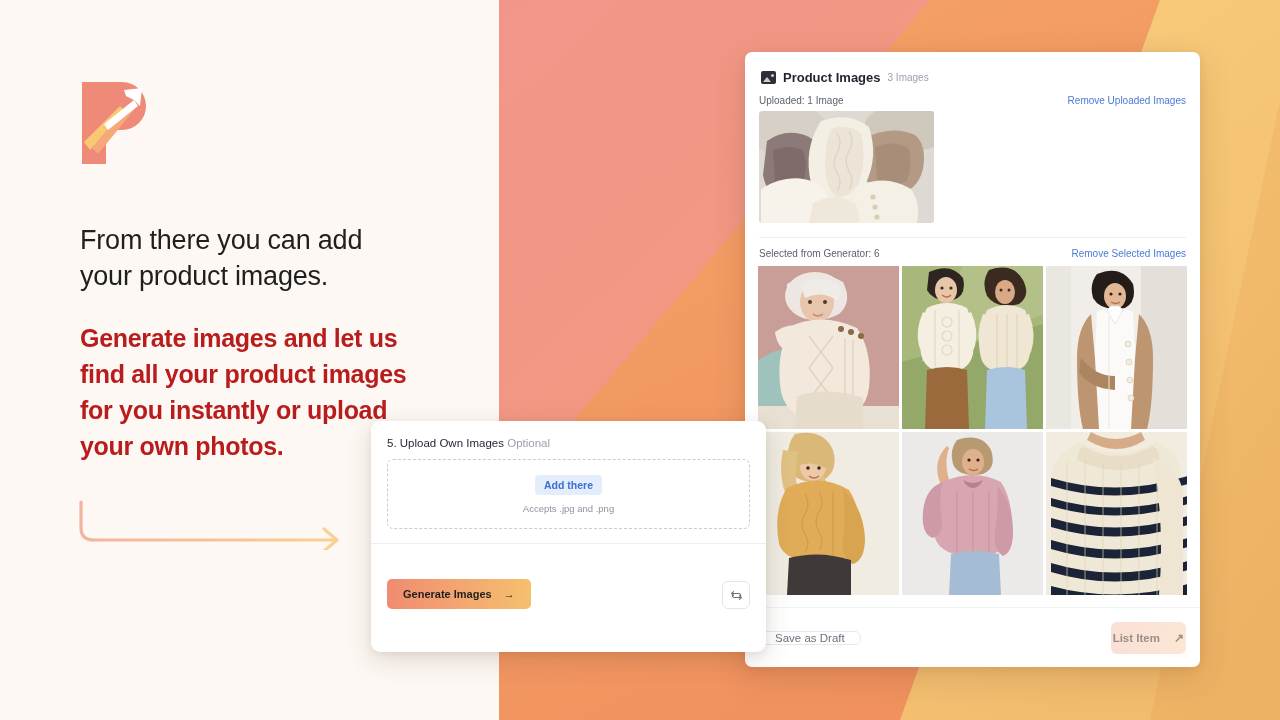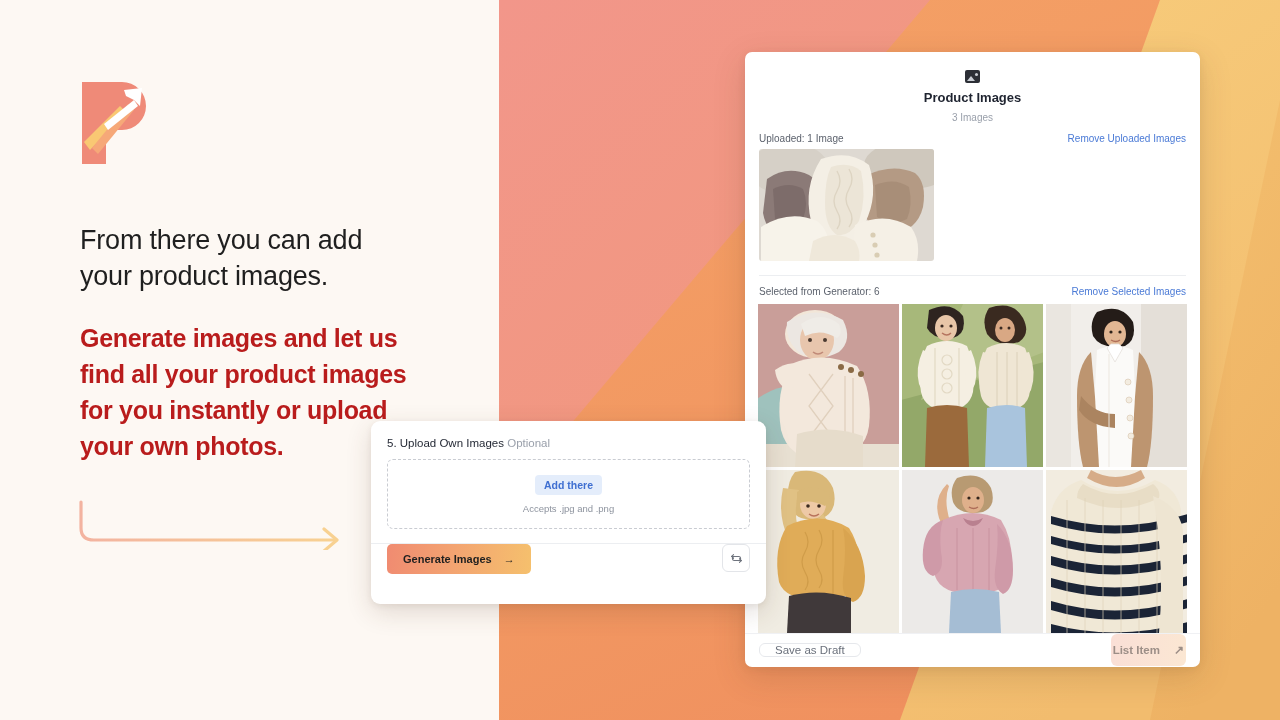--- a/index.html
+++ b/index.html
@@ -27,41 +27,41 @@
   }
   #subhead {
     margin-top:26px;
     font-size:25px; line-height:36px; color:#b91c1c; font-weight:bold;
     letter-spacing:-0.3px;
   }
   #arrow-wrap { position:absolute; left:78px; top:500px; width:270px; height:50px; }
 
   
   #upload-card {
-    position:absolute; left:371px; top:421px; width:395px; height:183px;
+    position:absolute; left:371px; top:421px; width:395px; height:231px;
     background:#fff; border-radius:9px;
     box-shadow:0 8px 26px rgba(80,50,30,.16), 0 2px 6px rgba(80,50,30,.08);
     z-index:20; overflow:hidden;
   }
   #upload-body { padding:16px 16px 14px 16px; }
   #upload-title { font-size:11.5px; color:#1f2430; }
   #upload-title .optional { color:#9aa0ab; }
   #dropzone {
     margin-top:10px; height:70px; border:1px dashed #c9ccd2; border-radius:6px;
     display:flex; flex-direction:column; align-items:center; justify-content:center;
     gap:8px;
   }
   #add-files {
     background:#e4edfb; color:#3f6fd1; font-size:10.5px; font-weight:bold;
     padding:4px 9px; border-radius:4px; border:none; cursor:pointer;
   }
   #accepts { font-size:9.5px; color:#8d939e; }
   #upload-footer {
     border-top:1px solid #eceef1; height:66px;
-    display:flex; align-items:flex-start; justify-content:space-between;
+    display:flex; align-items:flex-end; justify-content:space-between;
     padding:0 16px;
   }
   #generate-btn {
     background:linear-gradient(95deg,#f08b71 0%,#f3a371 45%,#f5c06d 100%);
     color:#1f1f1f; font-size:11px; font-weight:bold;
     border:none; border-radius:5px; padding:9px 16px;
     display:flex; align-items:center; gap:12px; cursor:pointer;
   }
   #refresh-btn {
     width:28px; height:28px; border:1px solid #e3e5e9; border-radius:6px;
@@ -71,21 +71,21 @@
 
   
   #product-panel {
     position:absolute; left:745px; top:52px; width:455px; height:615px;
     background:#fff; border-radius:7px;
     box-shadow:0 10px 32px rgba(90,55,30,.17), 0 2px 8px rgba(90,55,30,.08);
     z-index:15; overflow:hidden; display:flex; flex-direction:column;
   }
   #panel-header {
     padding:18px 16px 0 16px;
-    display:flex; align-items:center; gap:7px;flex-direction:column;
+    display:flex; align-items:center; gap:7px;
   }
   #img-icon {
     width:15px; height:13px; background:#2c2f36; border-radius:2px;
     position:relative; overflow:hidden; flex:none;
   }
   #img-icon::before {
     content:""; position:absolute; left:2px; bottom:2px;
     border-left:4px solid transparent; border-right:4px solid transparent;
     border-bottom:5px solid #c9cdd4;
   }

